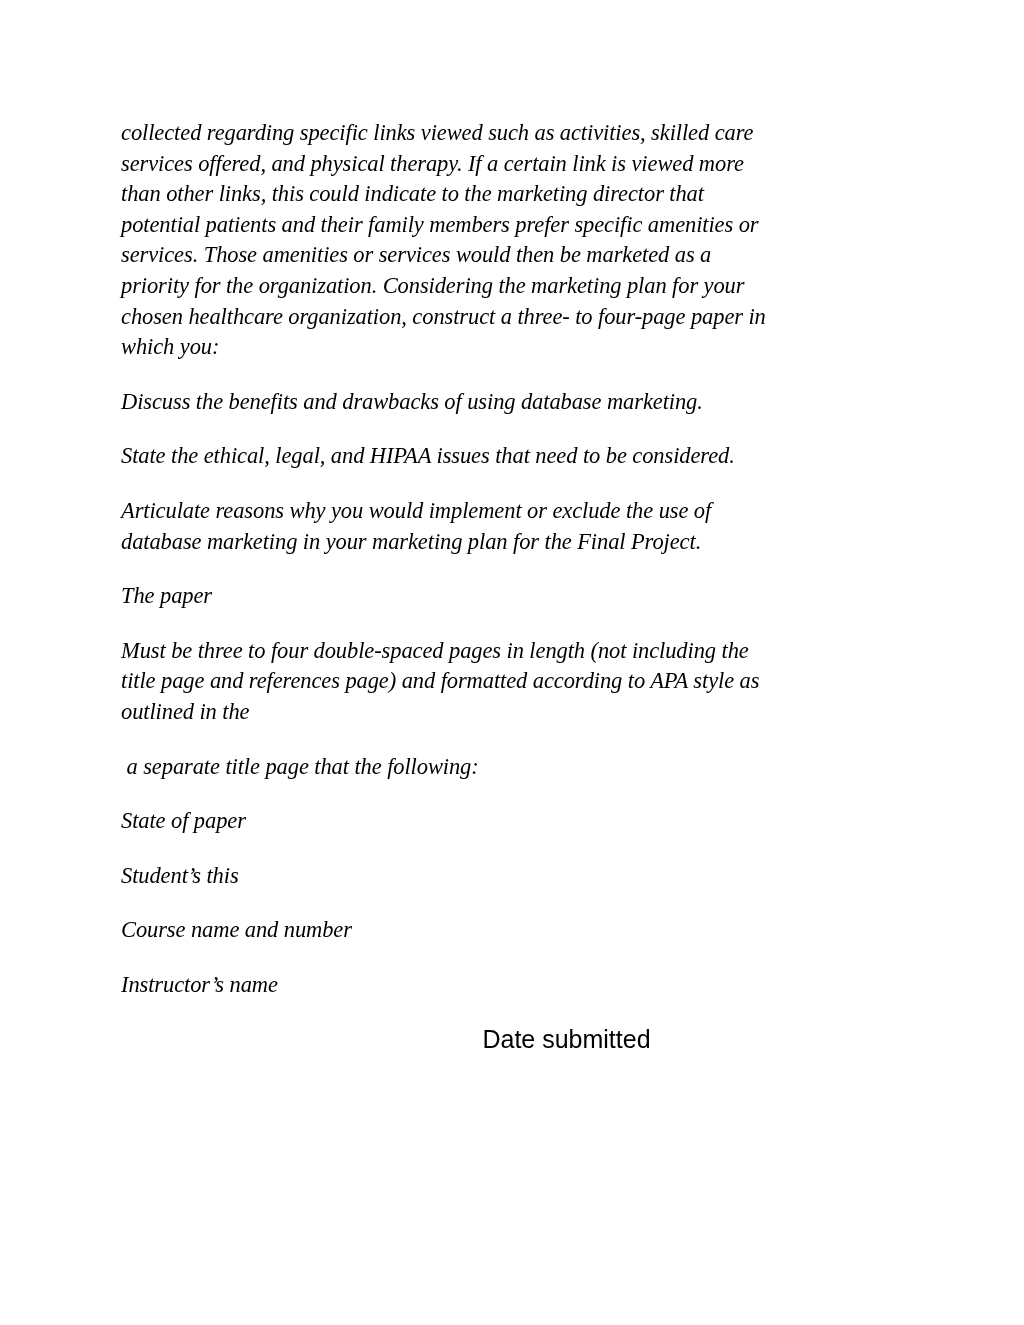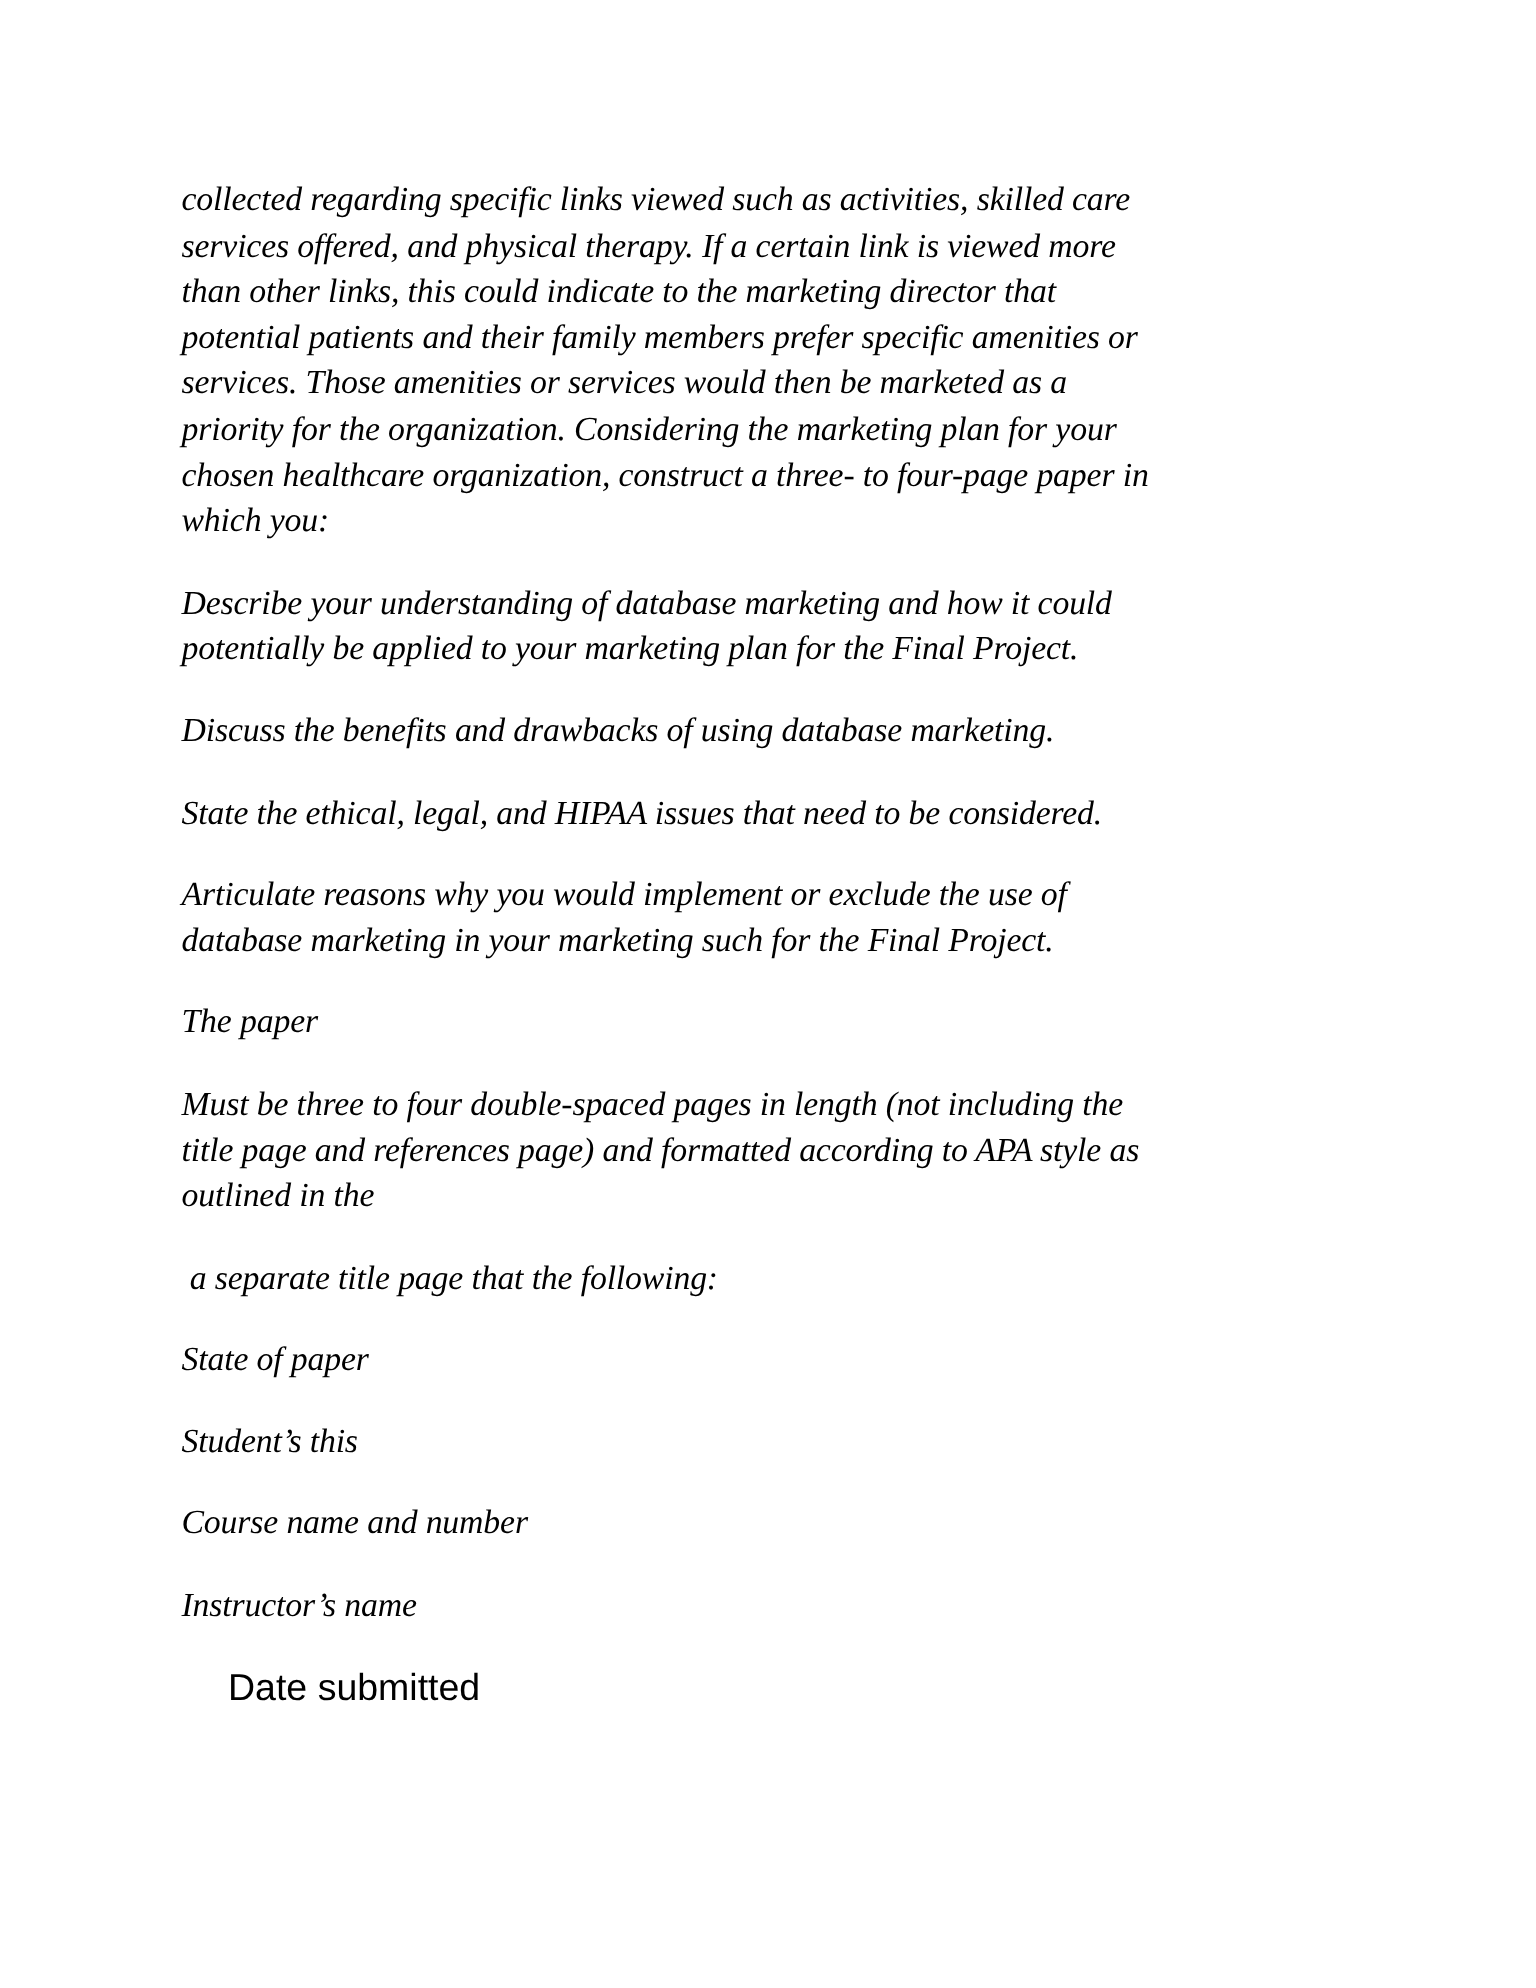--- a/index.html
+++ b/index.html
@@ -39,41 +39,40 @@
     letter-spacing: -0.1px;
   }
   .para.sans-para {
     font-family: "Liberation Sans", "DejaVu Sans", sans-serif;
     font-style: normal;
     font-size: 25px;
     line-height: 30px;
     margin-left: 31px;
     margin-top: 3px;
     letter-spacing: 0;
+    text-align: center;
   }
 </style>
 </head>
 <body>
 
 <div class="page">
   <div class="content">
     <div class="para">collected regarding specific links viewed such as activities, skilled care
 services offered, and physical therapy. If a certain link is viewed more
 than other links, this could indicate to the marketing director that
 potential patients and their family members prefer specific amenities or
 services. Those amenities or services would then be marketed as a
 priority for the organization. Considering the marketing plan for your
 chosen healthcare organization, construct a three- to four-page paper in
 which you:</div>
-    <div class="para">Describe your understanding of database marketing and how it could
-potentially be applied to your marketing plan for the Final Project.</div>
     <div class="para">Discuss the benefits and drawbacks of using database marketing.</div>
     <div class="para">State the ethical, legal, and HIPAA issues that need to be considered.</div>
     <div class="para">Articulate reasons why you would implement or exclude the use of
-database marketing in your marketing such for the Final Project.</div>
+database marketing in your marketing plan for the Final Project.</div>
     <div class="para">The paper</div>
     <div class="para">Must be three to four double-spaced pages in length (not including the
 title page and references page) and formatted according to APA style as
 outlined in the</div>
     <div class="para"> a separate title page that the following:</div>
     <div class="para">State of paper</div>
     <div class="para">Student’s this</div>
     <div class="para">Course name and number</div>
     <div class="para">Instructor’s name</div>
     <div class="para sans-para">Date submitted</div>

